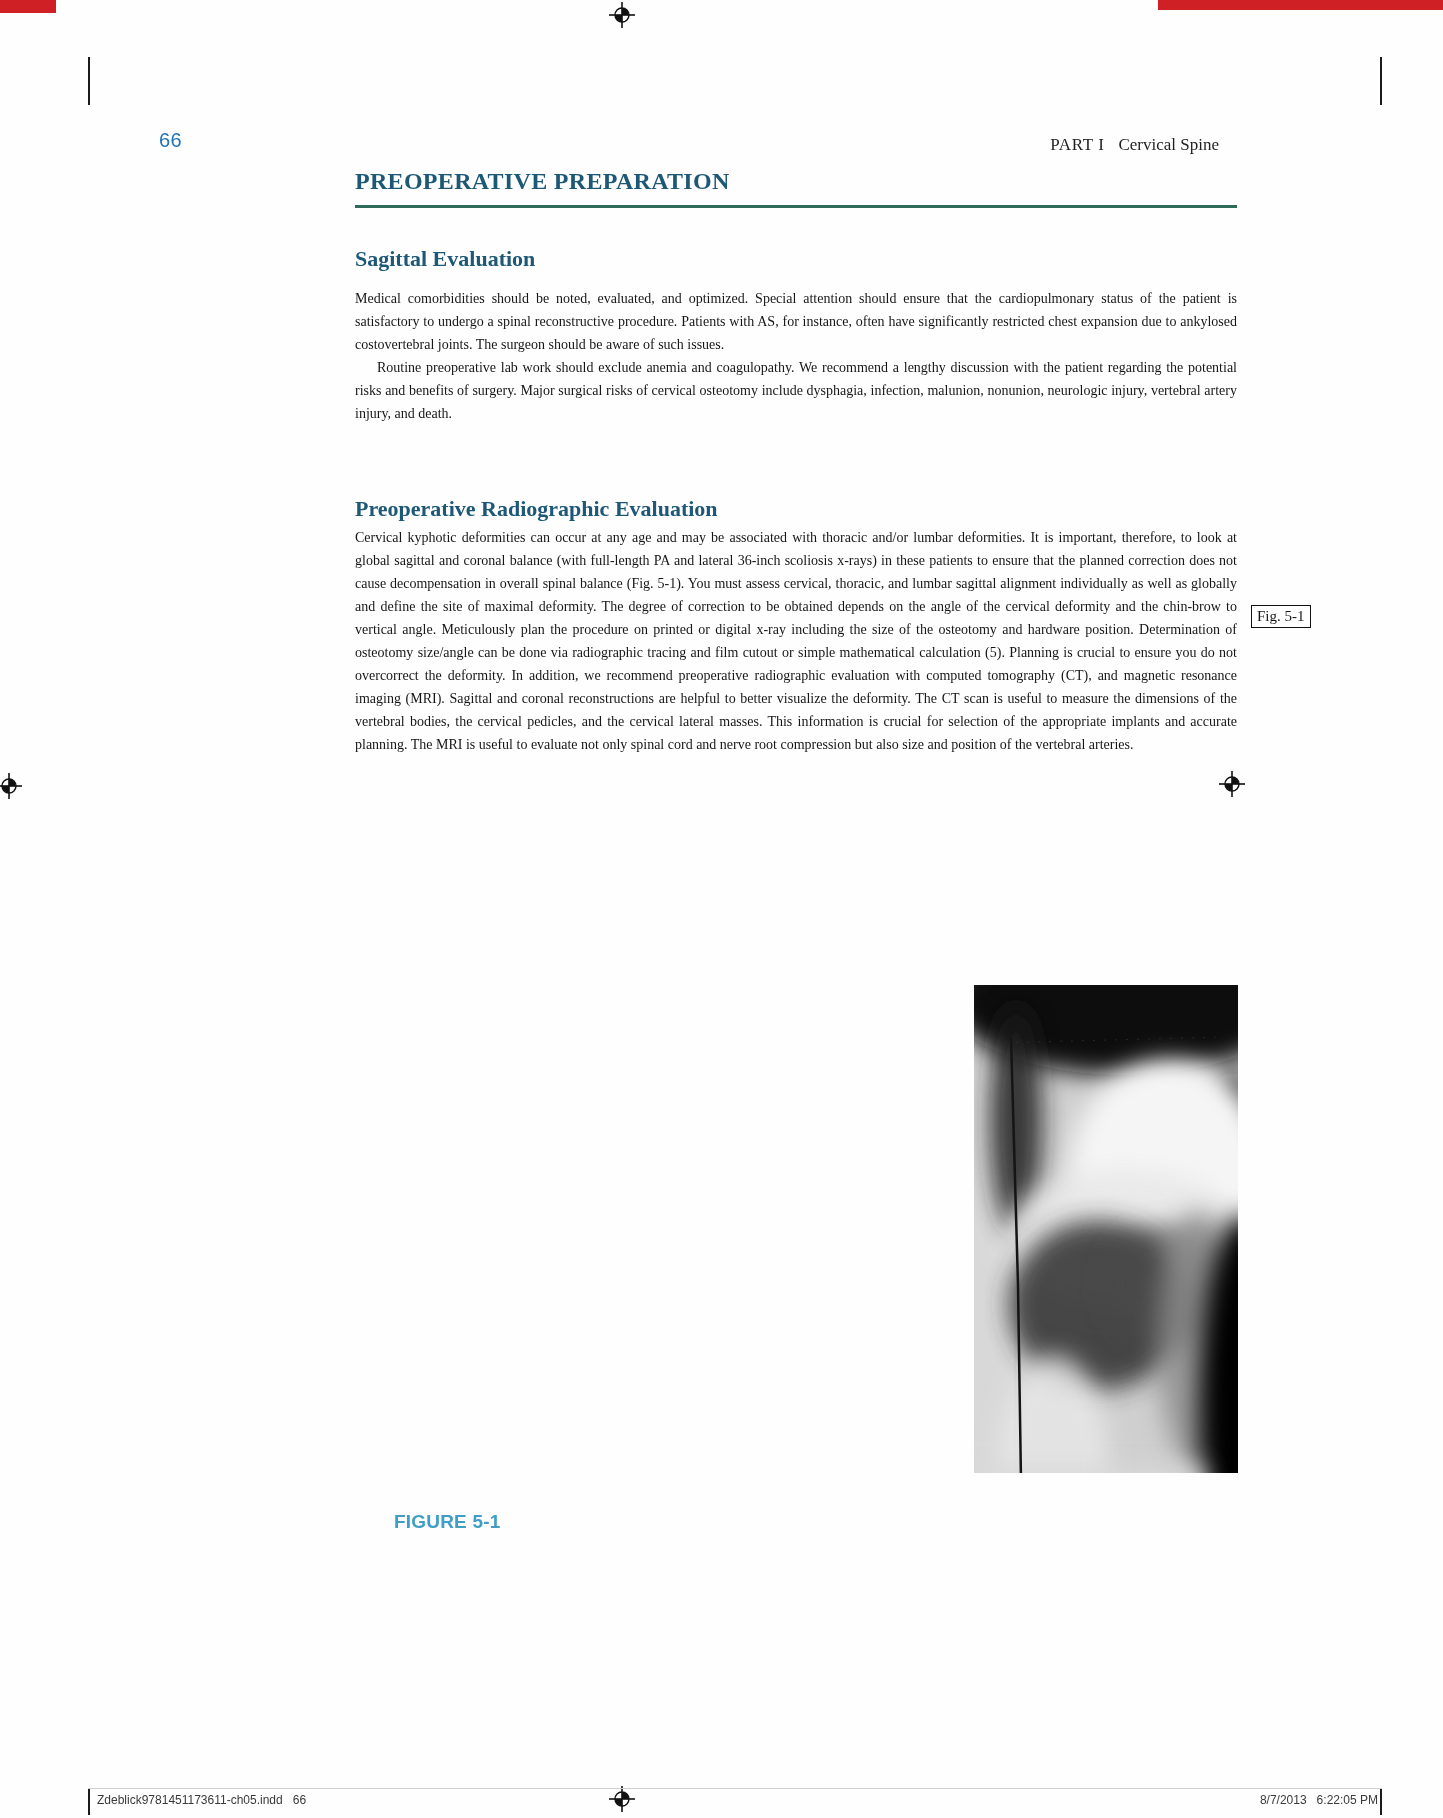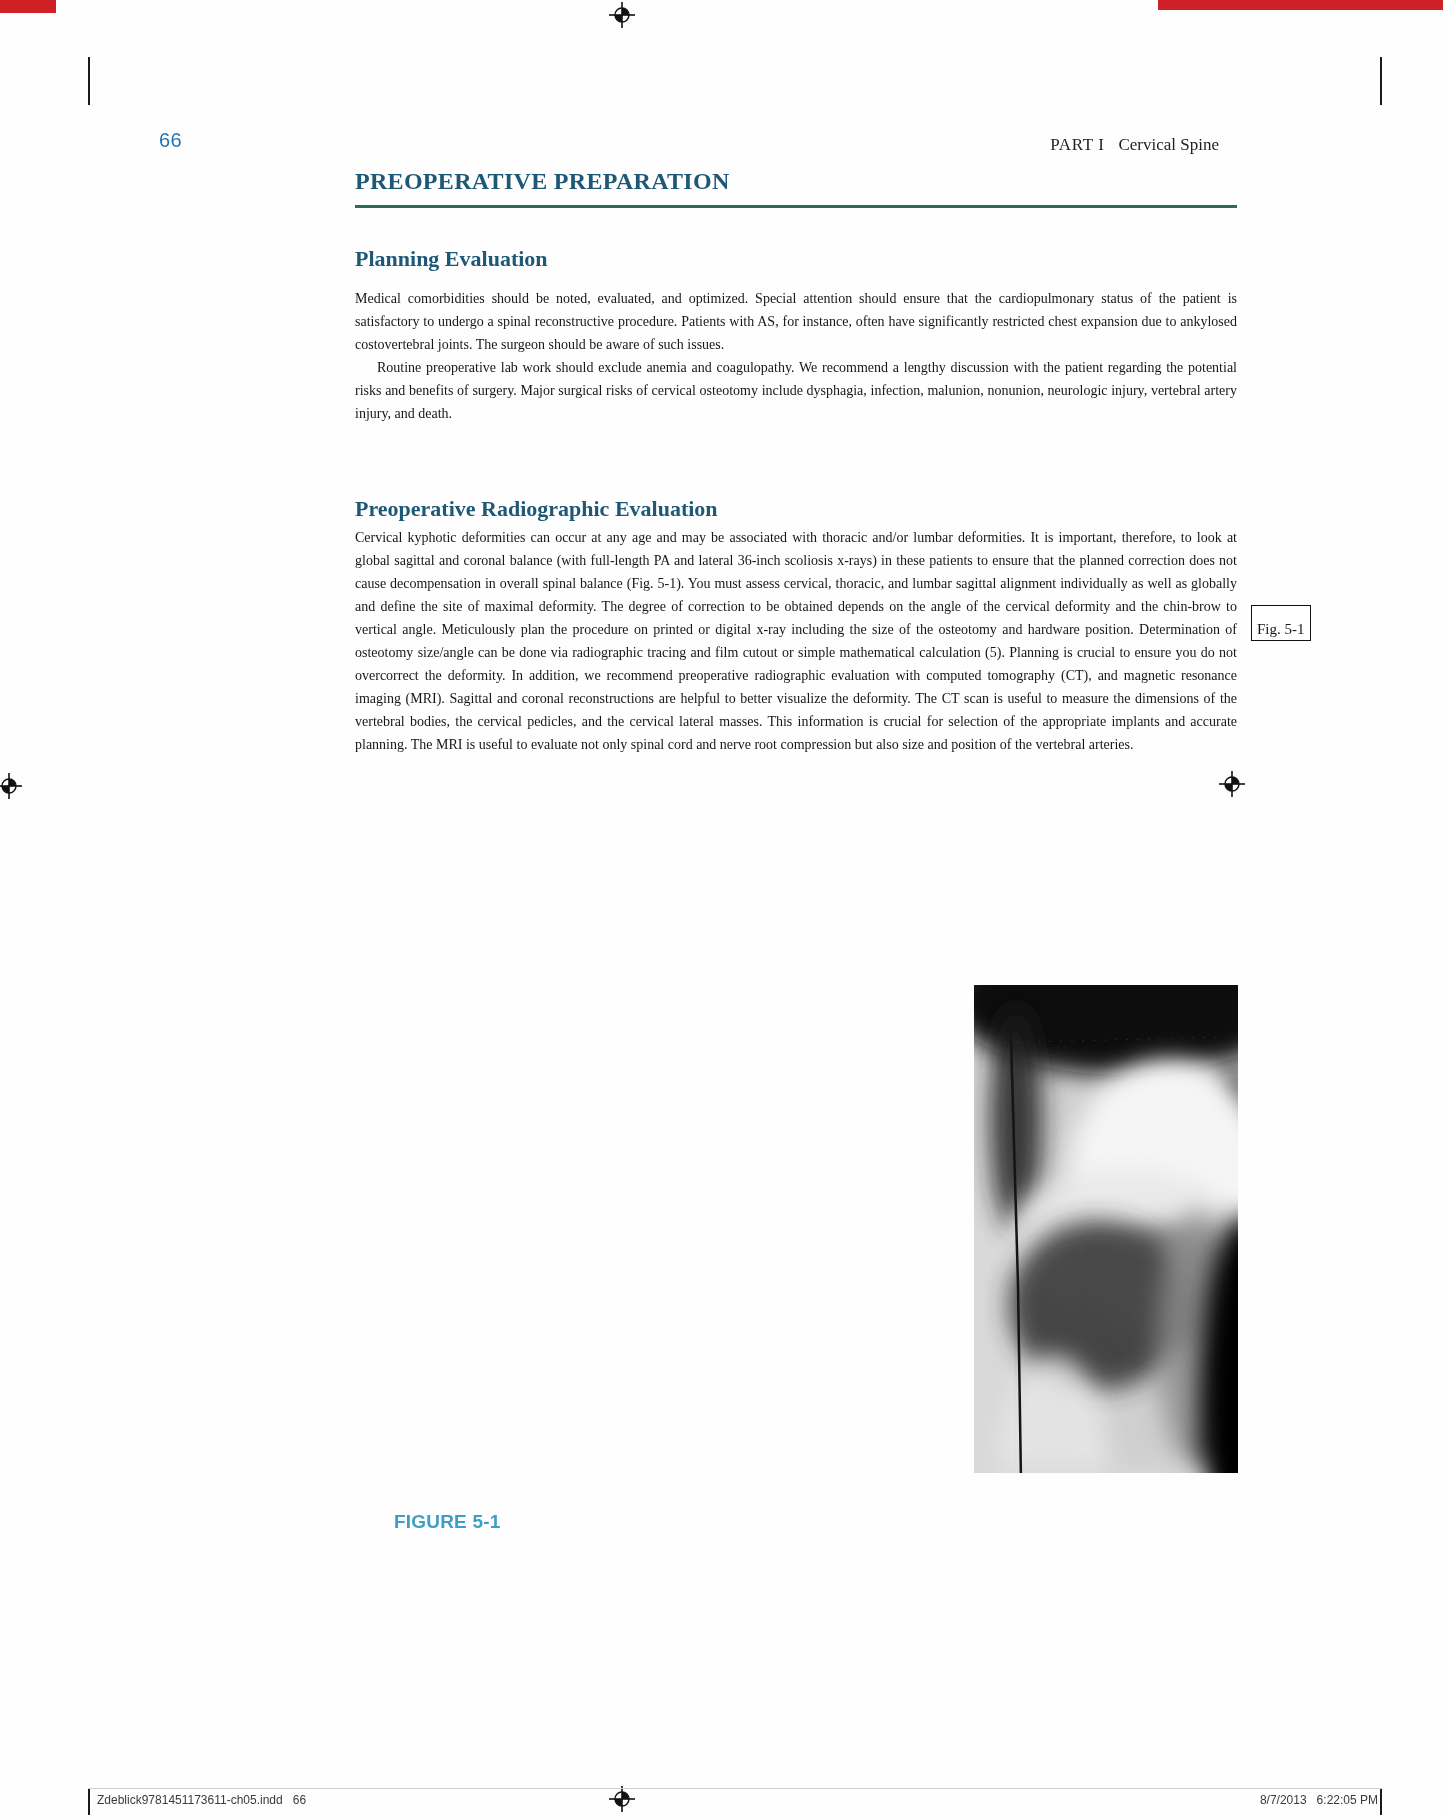--- a/index.html
+++ b/index.html
@@ -49,21 +49,21 @@
     position:absolute; left:355px; width:882px;
     font-size:14px; line-height:23px; text-align:justify;
   }
   #block-patient { top:287px; }
   #block-radiographic { top:526px; }
   .body-block p { margin:0; }
   .body-block p.indent { text-indent:22px; }
   
   #fig-ref-box {
     position:absolute; left:1251px; top:605px;
-    border:1.5px solid #111; padding:13px 5px 1px 5px;
+    border:1.5px solid #111; padding:0 5px 1px 5px;
     font-size:15px; line-height:20px; background:#fff;
   }
   
   #xray {
     position:absolute; left:974px; top:985px; width:264px; height:488px;
     overflow:hidden; background:#cfcfcf;
   }
   #xray-scale-label {
     position:absolute; left:56px; top:548px;
     font-family:"Liberation Sans", sans-serif; font-weight:bold;
@@ -133,21 +133,21 @@
   <div id="trim-line"></div>
 
   <div id="page-number">66</div>
   <div id="running-head">
     <span class="part">PART I</span><span class="chapter">Cervical Spine</span>
   </div>
 
   <h1 id="main-heading" class="teal">PREOPERATIVE PREPARATION</h1>
   <div id="title-rule"></div>
 
-  <h2 id="h2-patient" class="teal">Planning Evaluation</h2>
+  <h2 id="h2-patient" class="teal">Sagittal Evaluation</h2>
   <div id="block-patient" class="body-block">
     <p>Medical comorbidities should be noted, evaluated, and optimized. Special attention should ensure that the cardiopulmonary status of the patient is satisfactory to undergo a spinal reconstructive procedure. Patients with AS, for instance, often have significantly restricted chest expansion due to ankylosed costovertebral joints. The surgeon should be aware of such issues.</p>
     <p class="indent">Routine preoperative lab work should exclude anemia and coagulopathy. We recommend a lengthy discussion with the patient regarding the potential risks and benefits of surgery. Major surgical risks of cervical osteotomy include dysphagia, infection, malunion, nonunion, neurologic injury, vertebral artery injury, and death.</p>
   </div>
 
   <h2 id="h2-radiographic" class="teal">Preoperative Radiographic Evaluation</h2>
   <div id="block-radiographic" class="body-block">
     <p>Cervical kyphotic deformities can occur at any age and may be associated with thoracic and/or lumbar deformities. It is important, therefore, to look at global sagittal and coronal balance (with full-length PA and lateral 36-inch scoliosis x-rays) in these patients to ensure that the planned correction does not cause decompensation in overall spinal balance (Fig. 5-1). You must assess cervical, thoracic, and lumbar sagittal alignment individually as well as globally and define the site of maximal deformity. The degree of correction to be obtained depends on the angle of the cervical deformity and the chin-brow to vertical angle. Meticulously plan the procedure on printed or digital x-ray including the size of the osteotomy and hardware position. Determination of osteotomy size/angle can be done via radiographic tracing and film cutout or simple mathematical calculation (5). Planning is crucial to ensure you do not overcorrect the deformity. In addition, we recommend preoperative radiographic evaluation with computed tomography (CT), and magnetic resonance imaging (MRI). Sagittal and coronal reconstructions are helpful to better visualize the deformity. The CT scan is useful to measure the dimensions of the vertebral bodies, the cervical pedicles, and the cervical lateral masses. This information is crucial for selection of the appropriate implants and accurate planning. The MRI is useful to evaluate not only spinal cord and nerve root compression but also size and position of the vertebral arteries.</p>
   </div>
 

